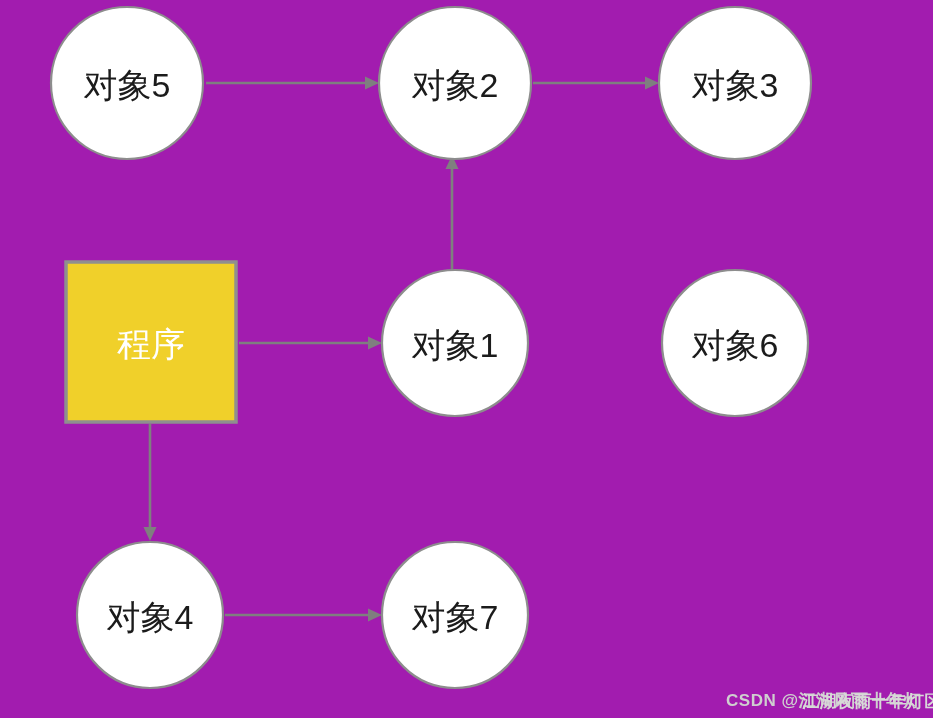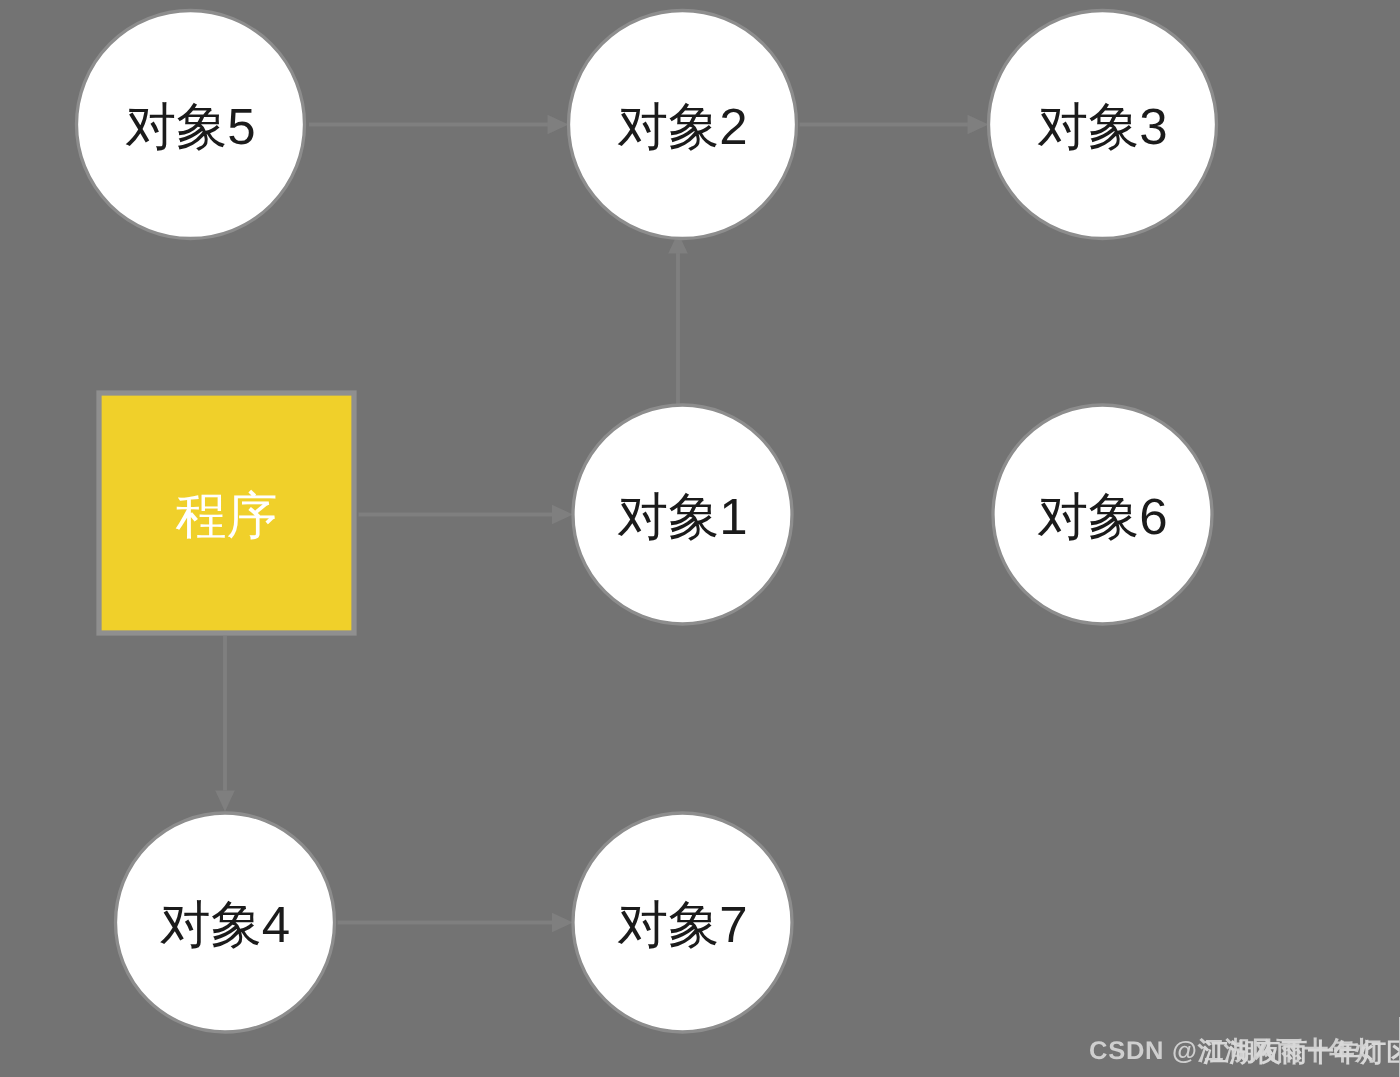--- a/index.html
+++ b/index.html
@@ -7,21 +7,21 @@
     padding: 0;
     background: #ffffff;
   }
   body {
     font-family: "Liberation Sans", "DejaVu Sans", sans-serif;
   }
   #canvas {
     position: relative;
     width: 933px;
     height: 718px;
-    background: #737373;
+    background: #a21caf;
     overflow: hidden;
   }
   #diagram-svg {
     position: absolute;
     left: 0;
     top: 0;
     width: 933px;
     height: 718px;
   }
   .node-shape {

